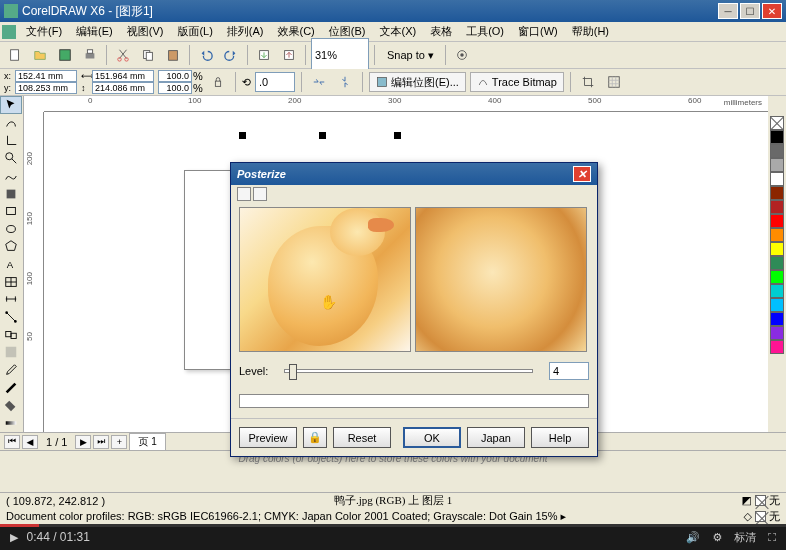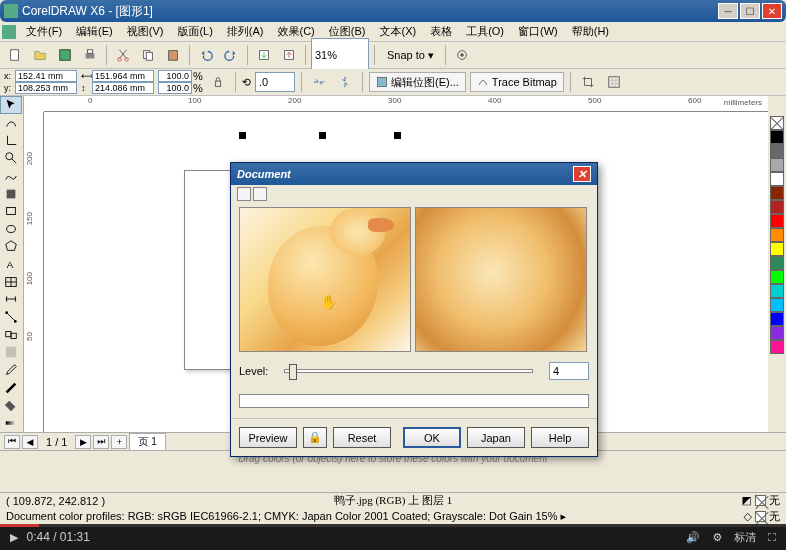--- a/index.html
+++ b/index.html
@@ -1,18 +1,18 @@
 <!DOCTYPE html>
 <html><head>
 <meta charset="utf-8">
 <style>
 *{margin:0;padding:0;box-sizing:border-box;font-family:"Microsoft YaHei",Tahoma,sans-serif;font-size:11px;}
 body{background:#000;width:786px;height:550px;overflow:hidden;position:relative;}
 .app{width:786px;height:524px;background:#ece9d8;display:flex;flex-direction:column;}
-.titlebar{height:22px;background:linear-gradient(#3a6ea5,#1e5799);display:flex;align-items:center;padding:0 4px;color:#fff;border-radius:6px;}
+.titlebar{height:22px;background:linear-gradient(#3a6ea5,#1e5799);display:flex;align-items:center;padding:0 4px;color:#fff;}
 .titlebar .logo{width:14px;height:14px;background:#5a8;margin-right:4px;}
 .titlebar .title{flex:1;font-size:12px;}
 .winbtns{display:flex;gap:2px;}
 .winbtn{width:20px;height:16px;background:#d4d0c8;border:1px solid #fff;display:flex;align-items:center;justify-content:center;font-size:10px;color:#333;}
 .winbtn.close{background:#e04030;color:#fff;}
 .menubar{height:20px;background:#ece9d8;display:flex;align-items:center;padding:0 2px;gap:2px;border-bottom:1px solid #c0c0c0;}
 .menubar .mi{padding:2px 6px;cursor:default;}
 .menubar .appicon{width:14px;height:14px;background:#5a8;margin-right:2px;}
 .toolbar{height:27px;background:#ece9d8;display:flex;align-items:center;padding:0 4px;gap:3px;border-bottom:1px solid #c0c0c0;}
 .tbtn{width:22px;height:22px;border:1px solid transparent;display:flex;align-items:center;justify-content:center;}
@@ -458,21 +458,21 @@
     <span style="margin-left:auto;display:flex;align-items:center;gap:3px">
       <span>◇</span>
       <span class="swx" style="width:11px;height:11px"></span>
       <span>无</span>
     </span>
   </div>
 </div>
 
 <div class="dialog">
   <div class="dlg-title">
-    <span class="t">Document</span>
+    <span class="t">Posterize</span>
     <div class="dlg-close">✕</div>
   </div>
   <div class="dlg-tabs">
     <div class="dlg-tabbtn"></div>
     <div class="dlg-tabbtn"></div>
   </div>
   <div class="dlg-body">
     <div class="previews">
       <div class="prev">
         <div class="duck-body"></div>

